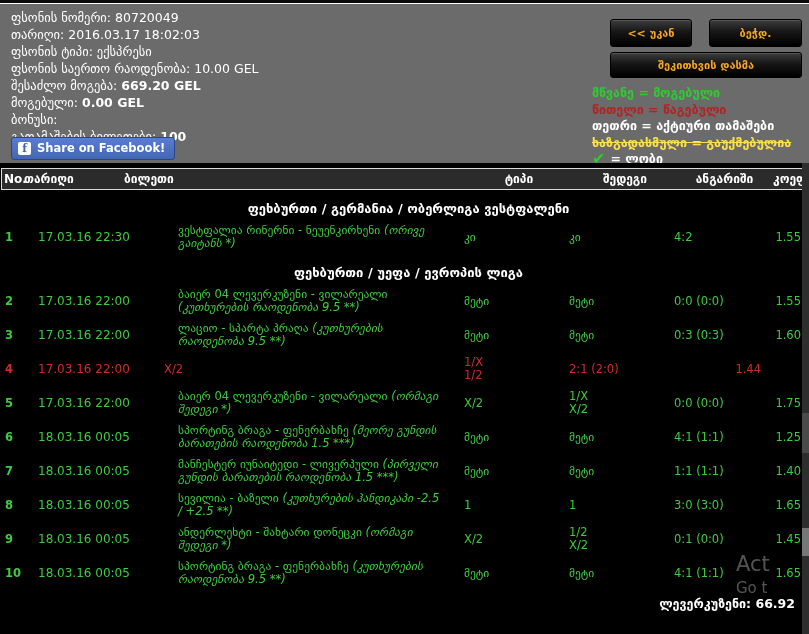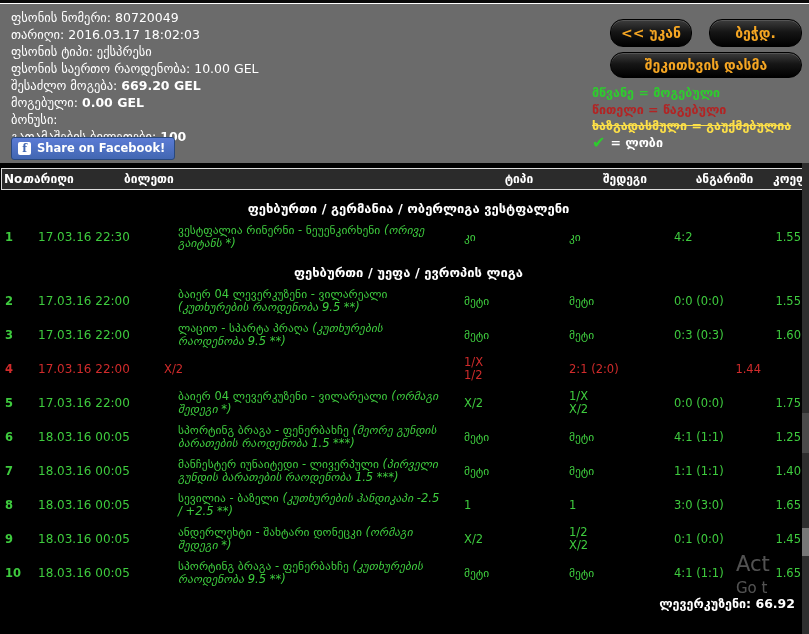--- a/index.html
+++ b/index.html
@@ -13,21 +13,21 @@
   .ticket-info{position:absolute;left:11px;top:6px;color:#fff;font-size:12.5px;line-height:17px;}
   .info-line .lab{color:#fff;}
   .fb-btn{position:absolute;left:11px;top:134px;display:inline-flex;align-items:center;gap:6px;
           background:linear-gradient(#5b7bd5,#4267b2);border:1px solid #29487d;border-radius:3px;
           color:#fff;font-size:11.5px;font-weight:bold;padding:3px 9px 4px 6px;cursor:pointer;}
   .fb-ic{display:inline-block;width:13px;height:13px;background:#fff;color:#4267b2;border-radius:2px;
          font-weight:bold;font-size:11px;line-height:13px;text-align:center;font-family:"DejaVu Serif",serif;}
 
   
   .btn{position:absolute;background:linear-gradient(#3d3d3d,#161616 45%,#000);border:1px solid #000;
-       box-shadow:inset 0 1px 0 #555;border-radius:13px;color:#f5a623;font-weight:bold;font-size:14px;
+       box-shadow:inset 0 1px 0 #555;border-radius:3px;color:#f5a623;font-weight:bold;font-size:11px;
        text-align:center;cursor:pointer;display:flex;align-items:center;justify-content:center;}
   .btn-back{left:610px;top:16px;width:80px;height:26px;}
   .btn-print{left:709px;top:16px;width:91px;height:26px;}
   .btn-ask{left:610px;top:49px;width:190px;height:24px;}
 
   
   .legend{position:absolute;left:592px;top:82px;font-size:12.5px;line-height:16.5px;font-weight:bold;}
   .legend .strike{text-decoration:line-through;}
   .legend-check{display:flex;align-items:center;gap:5px;color:#fff;}
   .check-ic{color:#2ecc2e;font-size:16px;line-height:14px;}
@@ -91,20 +91,21 @@
     <span>ბეჭდ.</span>
   </div>
   <div class="btn btn-ask">
     <span>შეკითხვის დასმა</span>
   </div>
 
   <div class="legend">
     <div>
         <div style="color: rgb(46, 204, 46);"><span class="b">მწვანე</span><span> = მოგებული</span></div>
         <div style="color: rgb(178, 36, 36);"><span class="b">წითელი</span><span> = წაგებული</span></div>
+        <div style="color: rgb(255, 255, 255);"><span class="b">თეთრი</span><span> = აქტიური თამაშები</span></div>
         <div class="strike" style="color: #fde047;"><span class="b">ხაზგადასმული</span><span> = გაუქმებულია</span></div>
       </div>
     <div class="legend-check">
       <span class="check-ic">✔</span>
       <span>= ლობი</span>
     </div>
   </div>
 </div>
 
 <div class="table-area">

